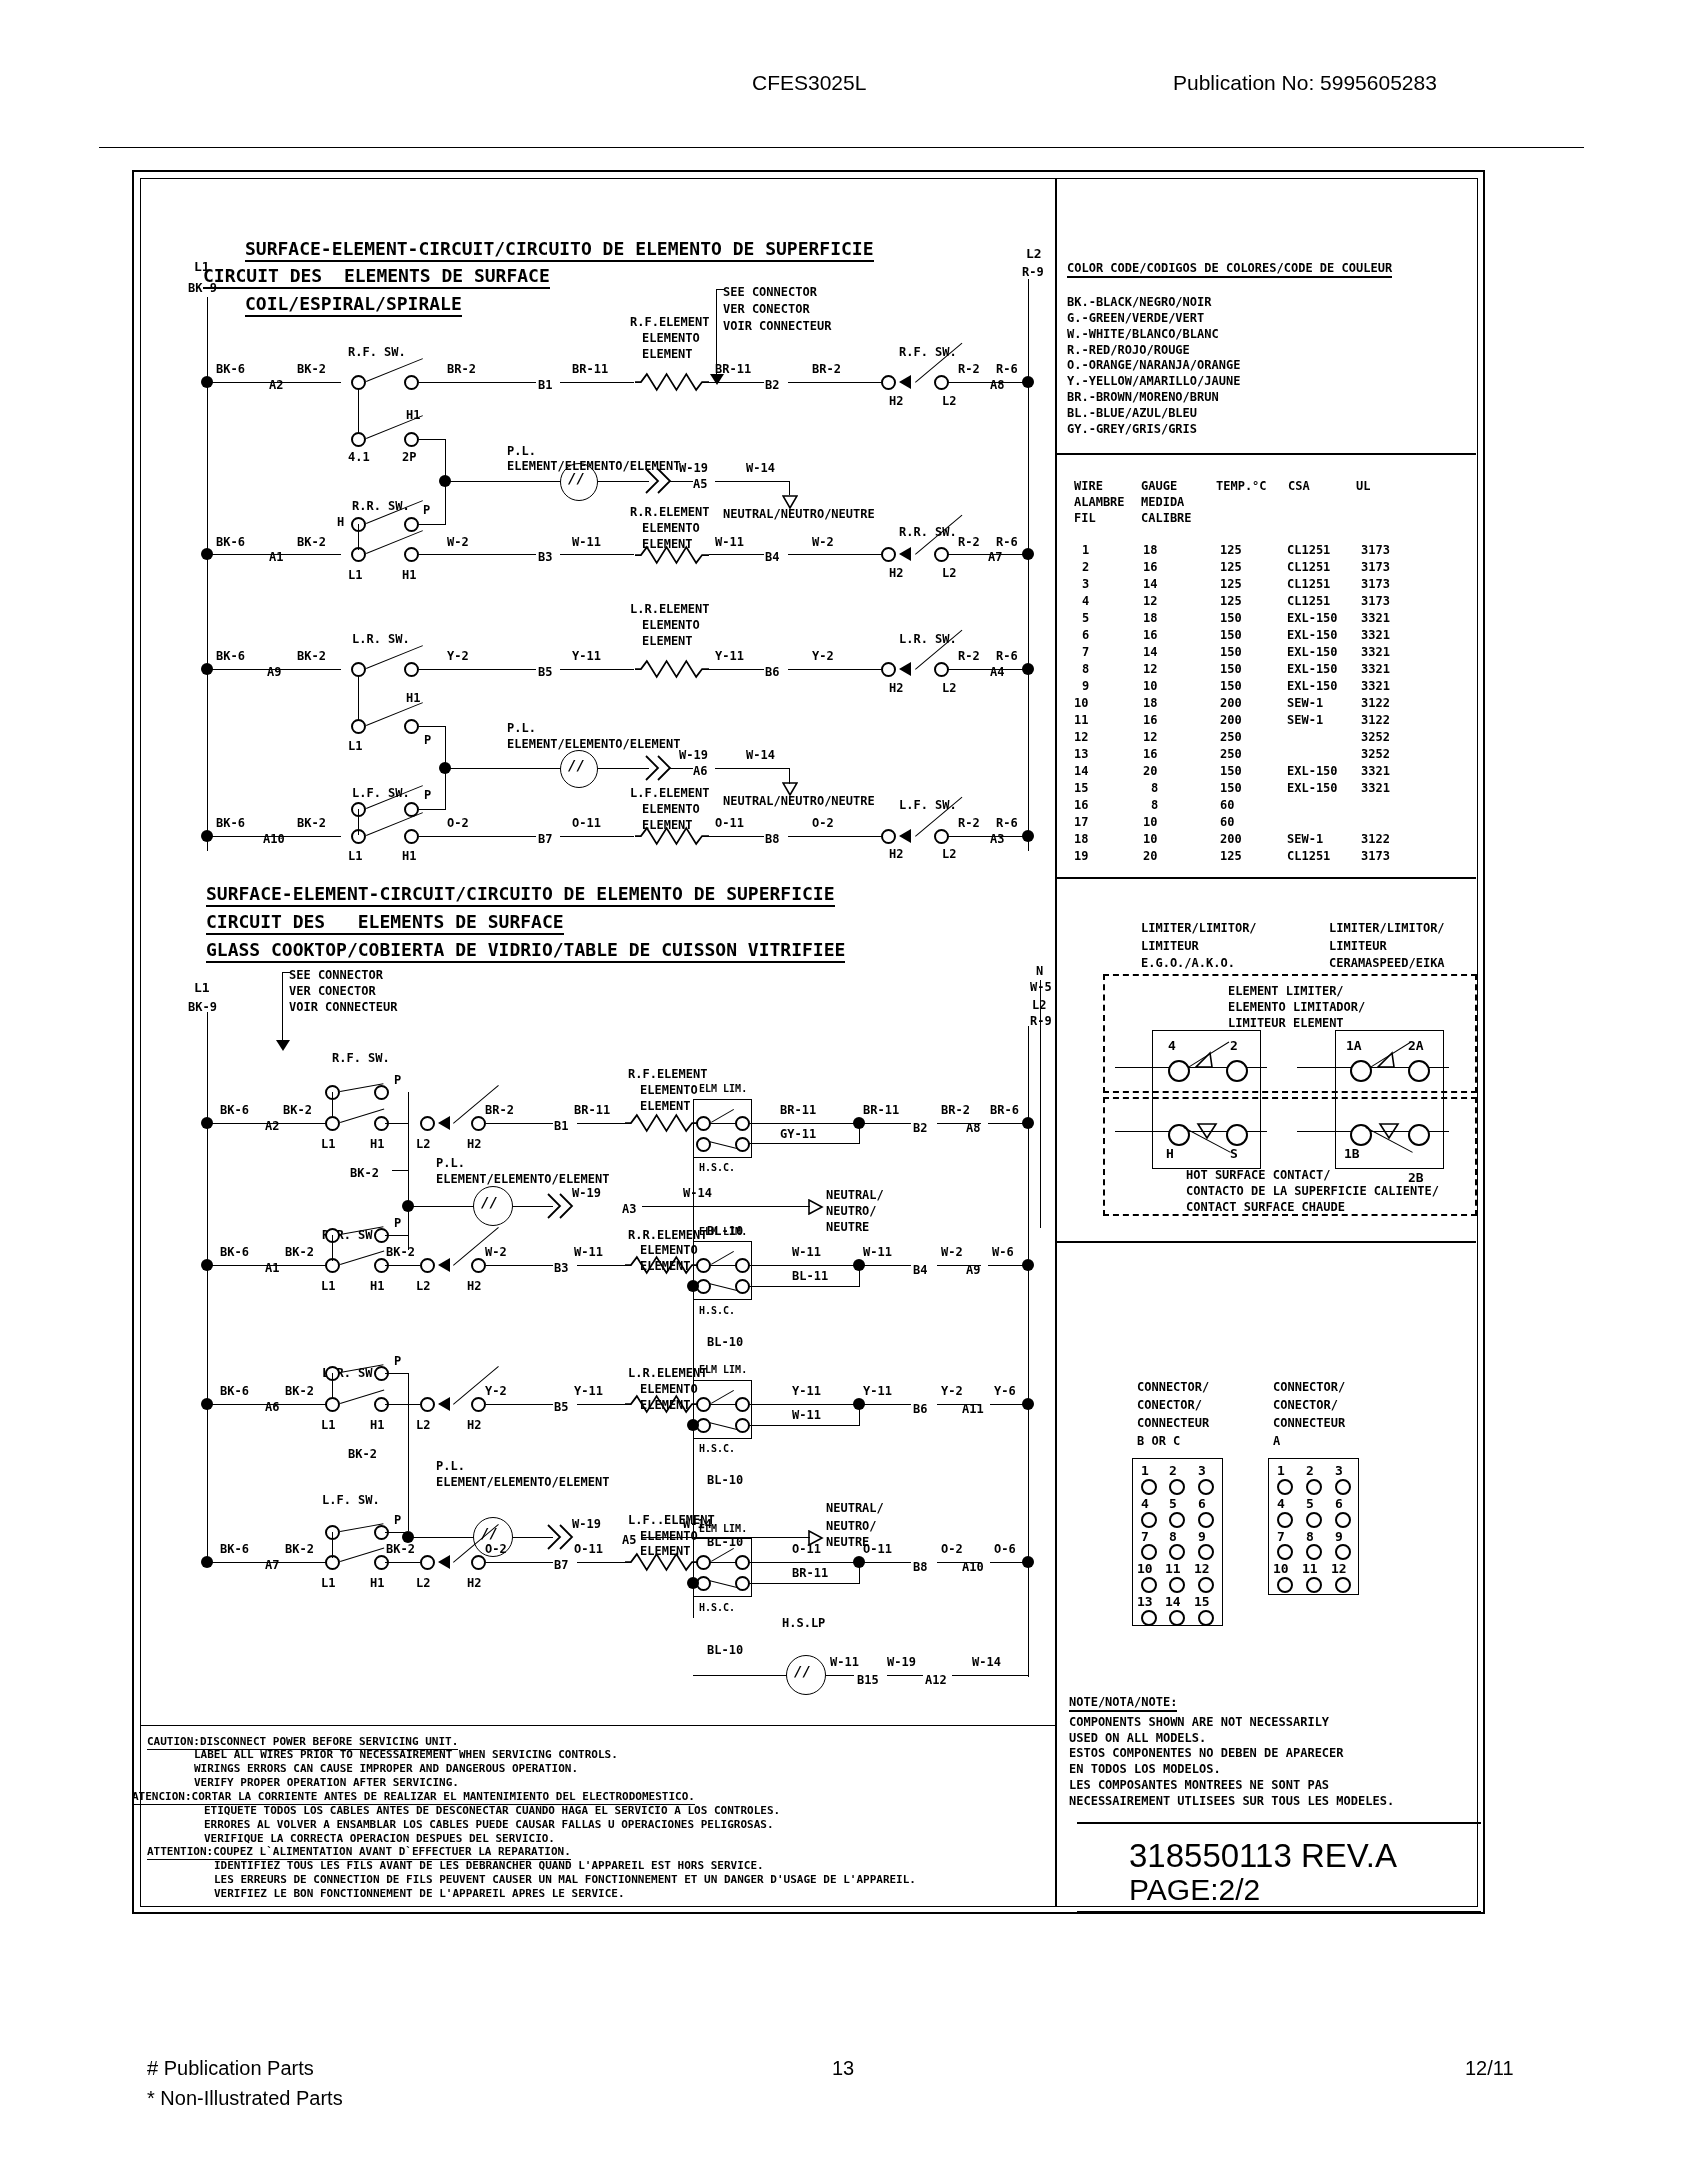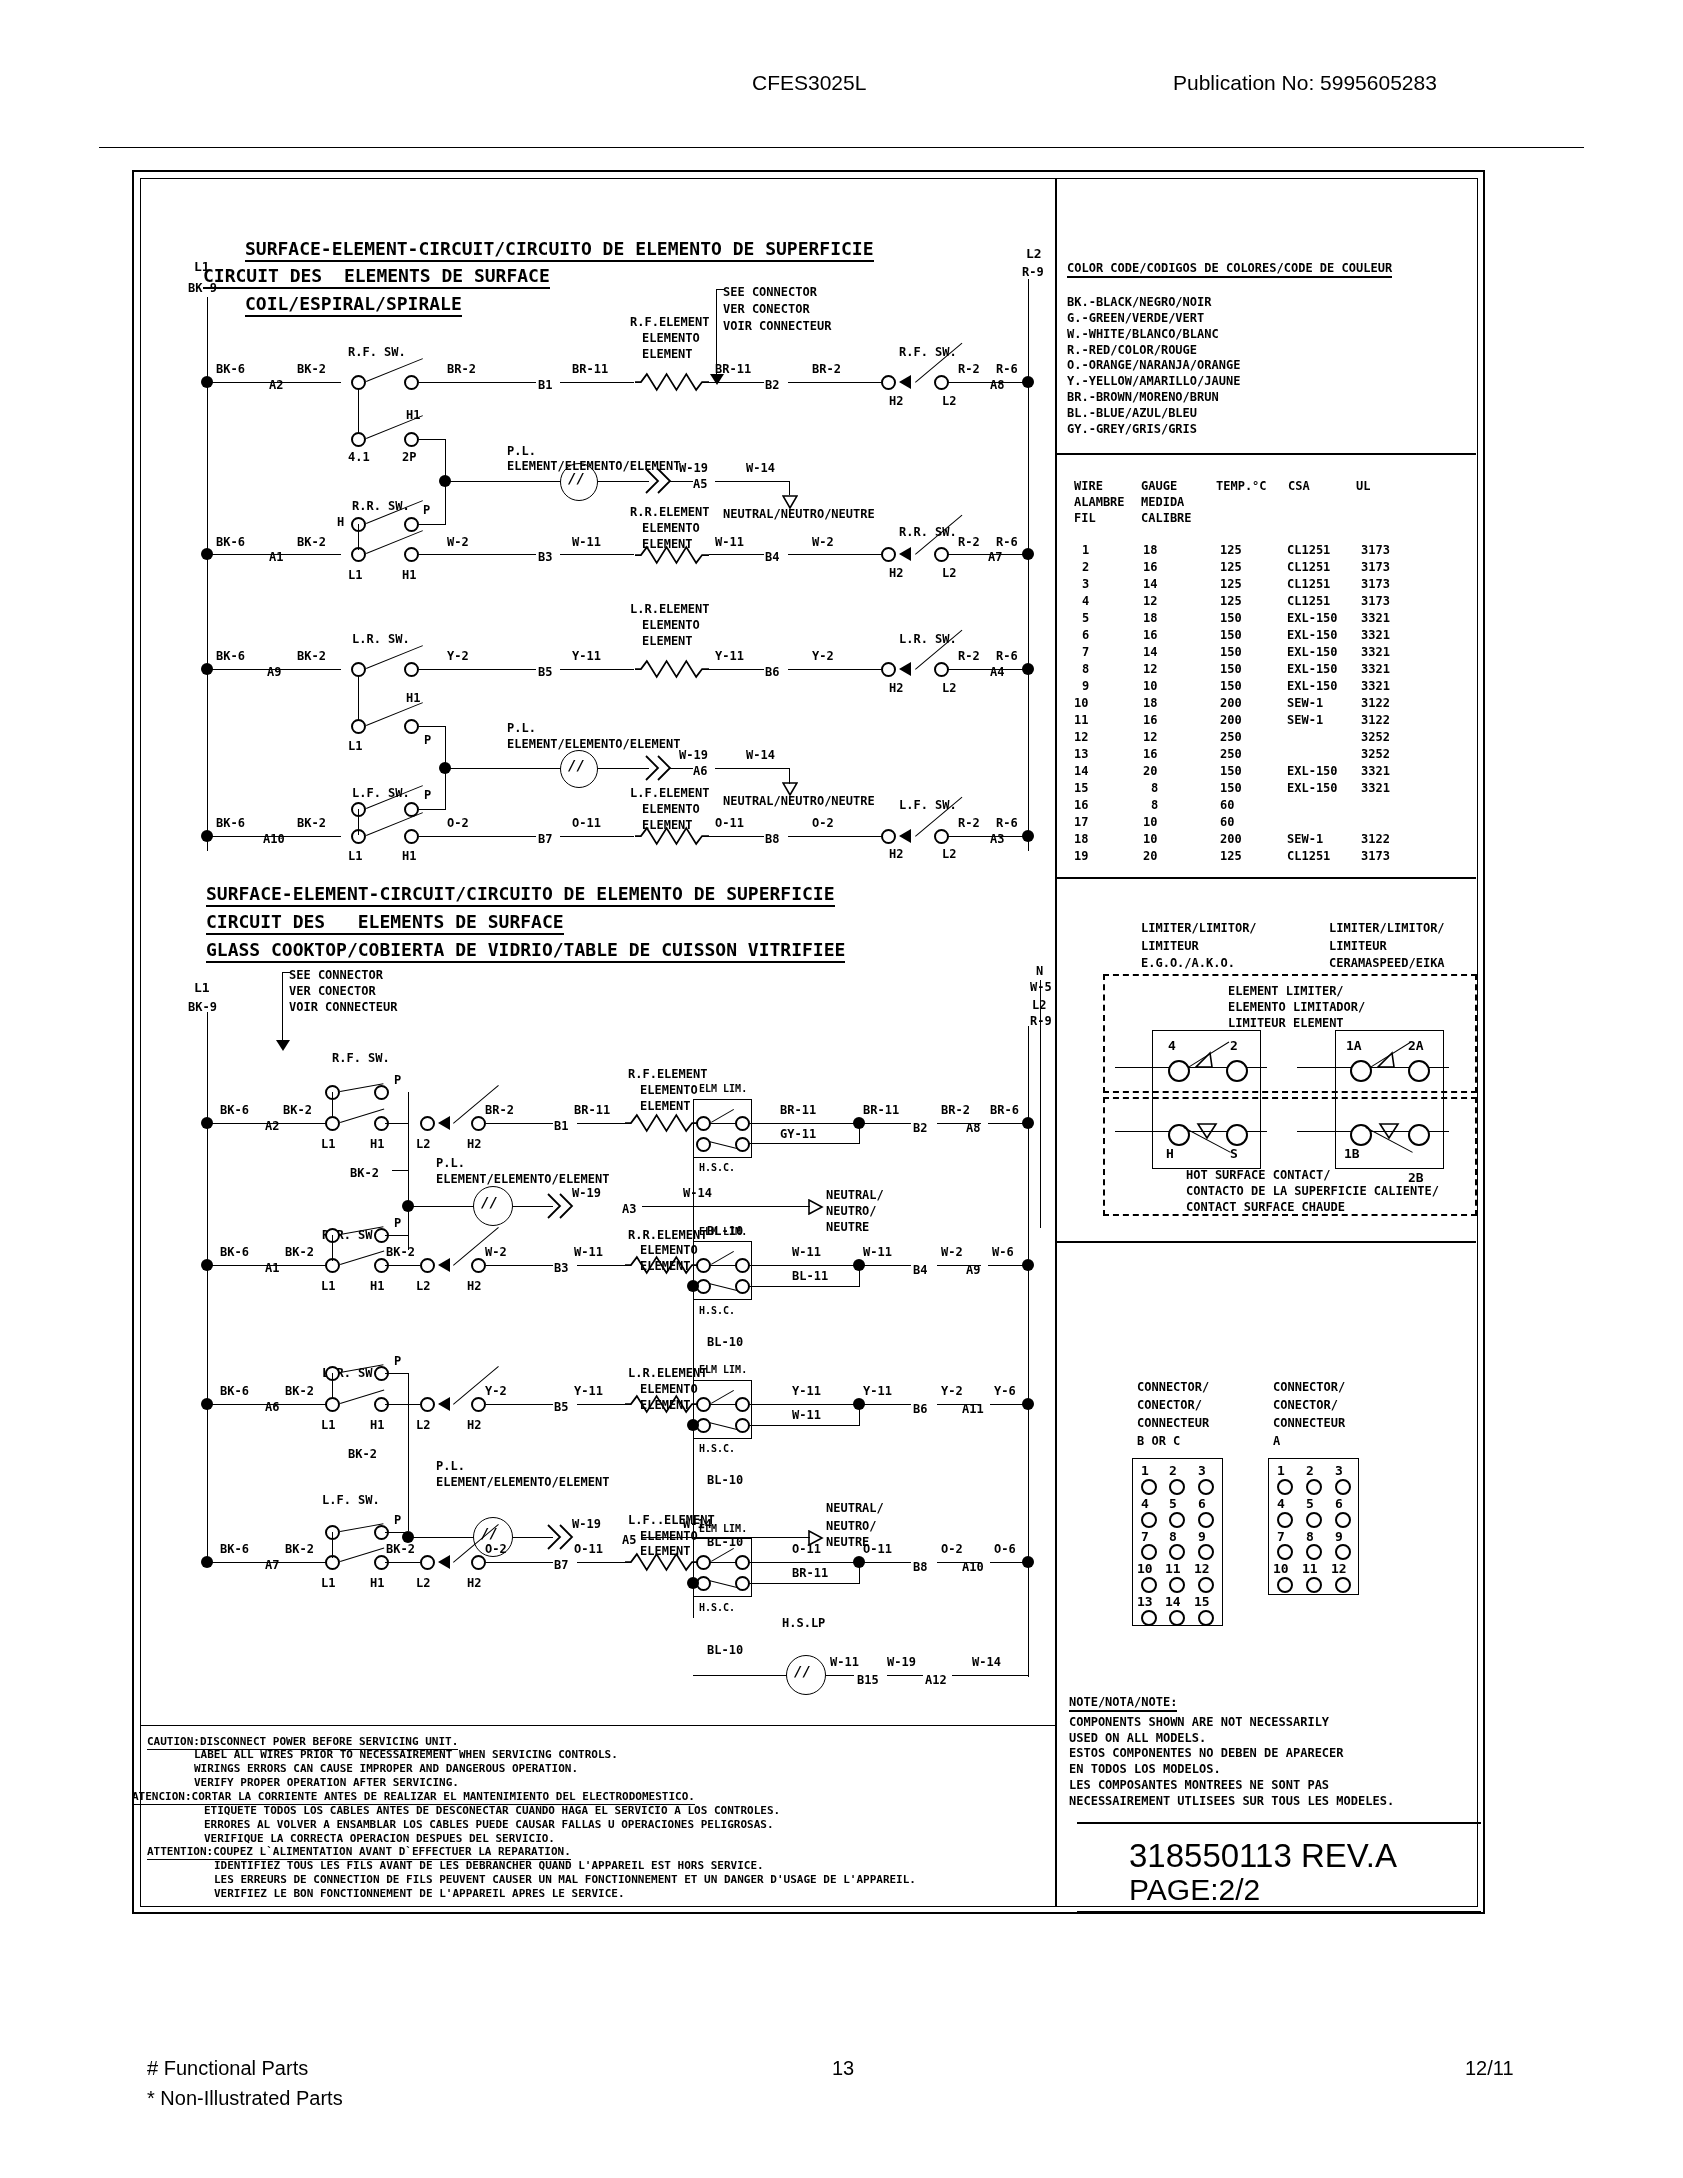--- a/index.html
+++ b/index.html
@@ -701,21 +701,21 @@
   <div class="t t12" style="left:887px;top:1655px;">W-19</div>
   <div class="t t12" style="left:925px;top:1673px;">A12</div>
   <div class="hline" style="left:952px;top:1675px;width:77px;"></div>
   <div class="t t12" style="left:972px;top:1655px;">W-14</div>
   <div class="vline" style="left:1028px;top:1580px;height:97px;"></div>
 
   <div class="t t12 ul" style="left:1067px;top:261px;">COLOR CODE/CODIGOS DE COLORES/CODE DE COULEUR</div>
   <div class="t t12" style="left:1067px;top:295px;">BK.-BLACK/NEGRO/NOIR</div>
   <div class="t t12" style="left:1067px;top:311px;">G.-GREEN/VERDE/VERT</div>
   <div class="t t12" style="left:1067px;top:327px;">W.-WHITE/BLANCO/BLANC</div>
-  <div class="t t12" style="left:1067px;top:343px;">R.-RED/COLOR/ROUGE</div>
+  <div class="t t12" style="left:1067px;top:343px;">R.-RED/ROJO/ROUGE</div>
   <div class="t t12" style="left:1067px;top:358px;">O.-ORANGE/NARANJA/ORANGE</div>
   <div class="t t12" style="left:1067px;top:374px;">Y.-YELLOW/AMARILLO/JAUNE</div>
   <div class="t t12" style="left:1067px;top:390px;">BR.-BROWN/MORENO/BRUN</div>
   <div class="t t12" style="left:1067px;top:406px;">BL.-BLUE/AZUL/BLEU</div>
   <div class="t t12" style="left:1067px;top:422px;">GY.-GREY/GRIS/GRIS</div>
   <div class="legend-rule" style="left:1056px;top:453px;width:420px;"></div>
 
   <div class="t t12" style="left:1074px;top:479px;">WIRE</div>
   <div class="t t12" style="left:1141px;top:479px;">GAUGE</div>
   <div class="t t12" style="left:1216px;top:479px;">TEMP.°C</div>
@@ -982,20 +982,20 @@
   <div class="t t11 ul" style="left:132px;top:1790px;border-bottom-width:1px;">ATENCION:CORTAR LA CORRIENTE ANTES DE REALIZAR EL MANTENIMIENTO DEL ELECTRODOMESTICO.</div>
   <div class="t t11" style="left:204px;top:1804px;">ETIQUETE TODOS LOS CABLES ANTES DE DESCONECTAR CUANDO HAGA EL SERVICIO A LOS CONTROLES.</div>
   <div class="t t11" style="left:204px;top:1818px;">ERRORES AL VOLVER A ENSAMBLAR LOS CABLES PUEDE CAUSAR FALLAS U OPERACIONES PELIGROSAS.</div>
   <div class="t t11" style="left:204px;top:1832px;">VERIFIQUE LA CORRECTA OPERACION DESPUES DEL SERVICIO.</div>
   <div class="t t11 ul" style="left:147px;top:1845px;border-bottom-width:1px;">ATTENTION:COUPEZ L`ALIMENTATION AVANT D`EFFECTUER LA REPARATION.</div>
   <div class="t t11" style="left:214px;top:1859px;">IDENTIFIEZ TOUS LES FILS AVANT DE LES DEBRANCHER QUAND L'APPAREIL EST HORS SERVICE.</div>
   <div class="t t11" style="left:214px;top:1873px;">LES ERREURS DE CONNECTION DE FILS PEUVENT CAUSER UN MAL FONCTIONNEMENT ET UN DANGER D'USAGE DE L'APPAREIL.</div>
   <div class="t t11" style="left:214px;top:1887px;">VERIFIEZ LE BON FONCTIONNEMENT DE L'APPAREIL APRES LE SERVICE.</div>
 
   <div class="ftr">
-    <div class="a"># Functional Parts</div>
+    <div class="a"># Publication Parts</div>
     <div class="b">* Non-Illustrated Parts</div>
     <div class="c">13</div>
     <div class="d">12/11</div>
   </div>
 
 </div>
 
 
 </body></html>

